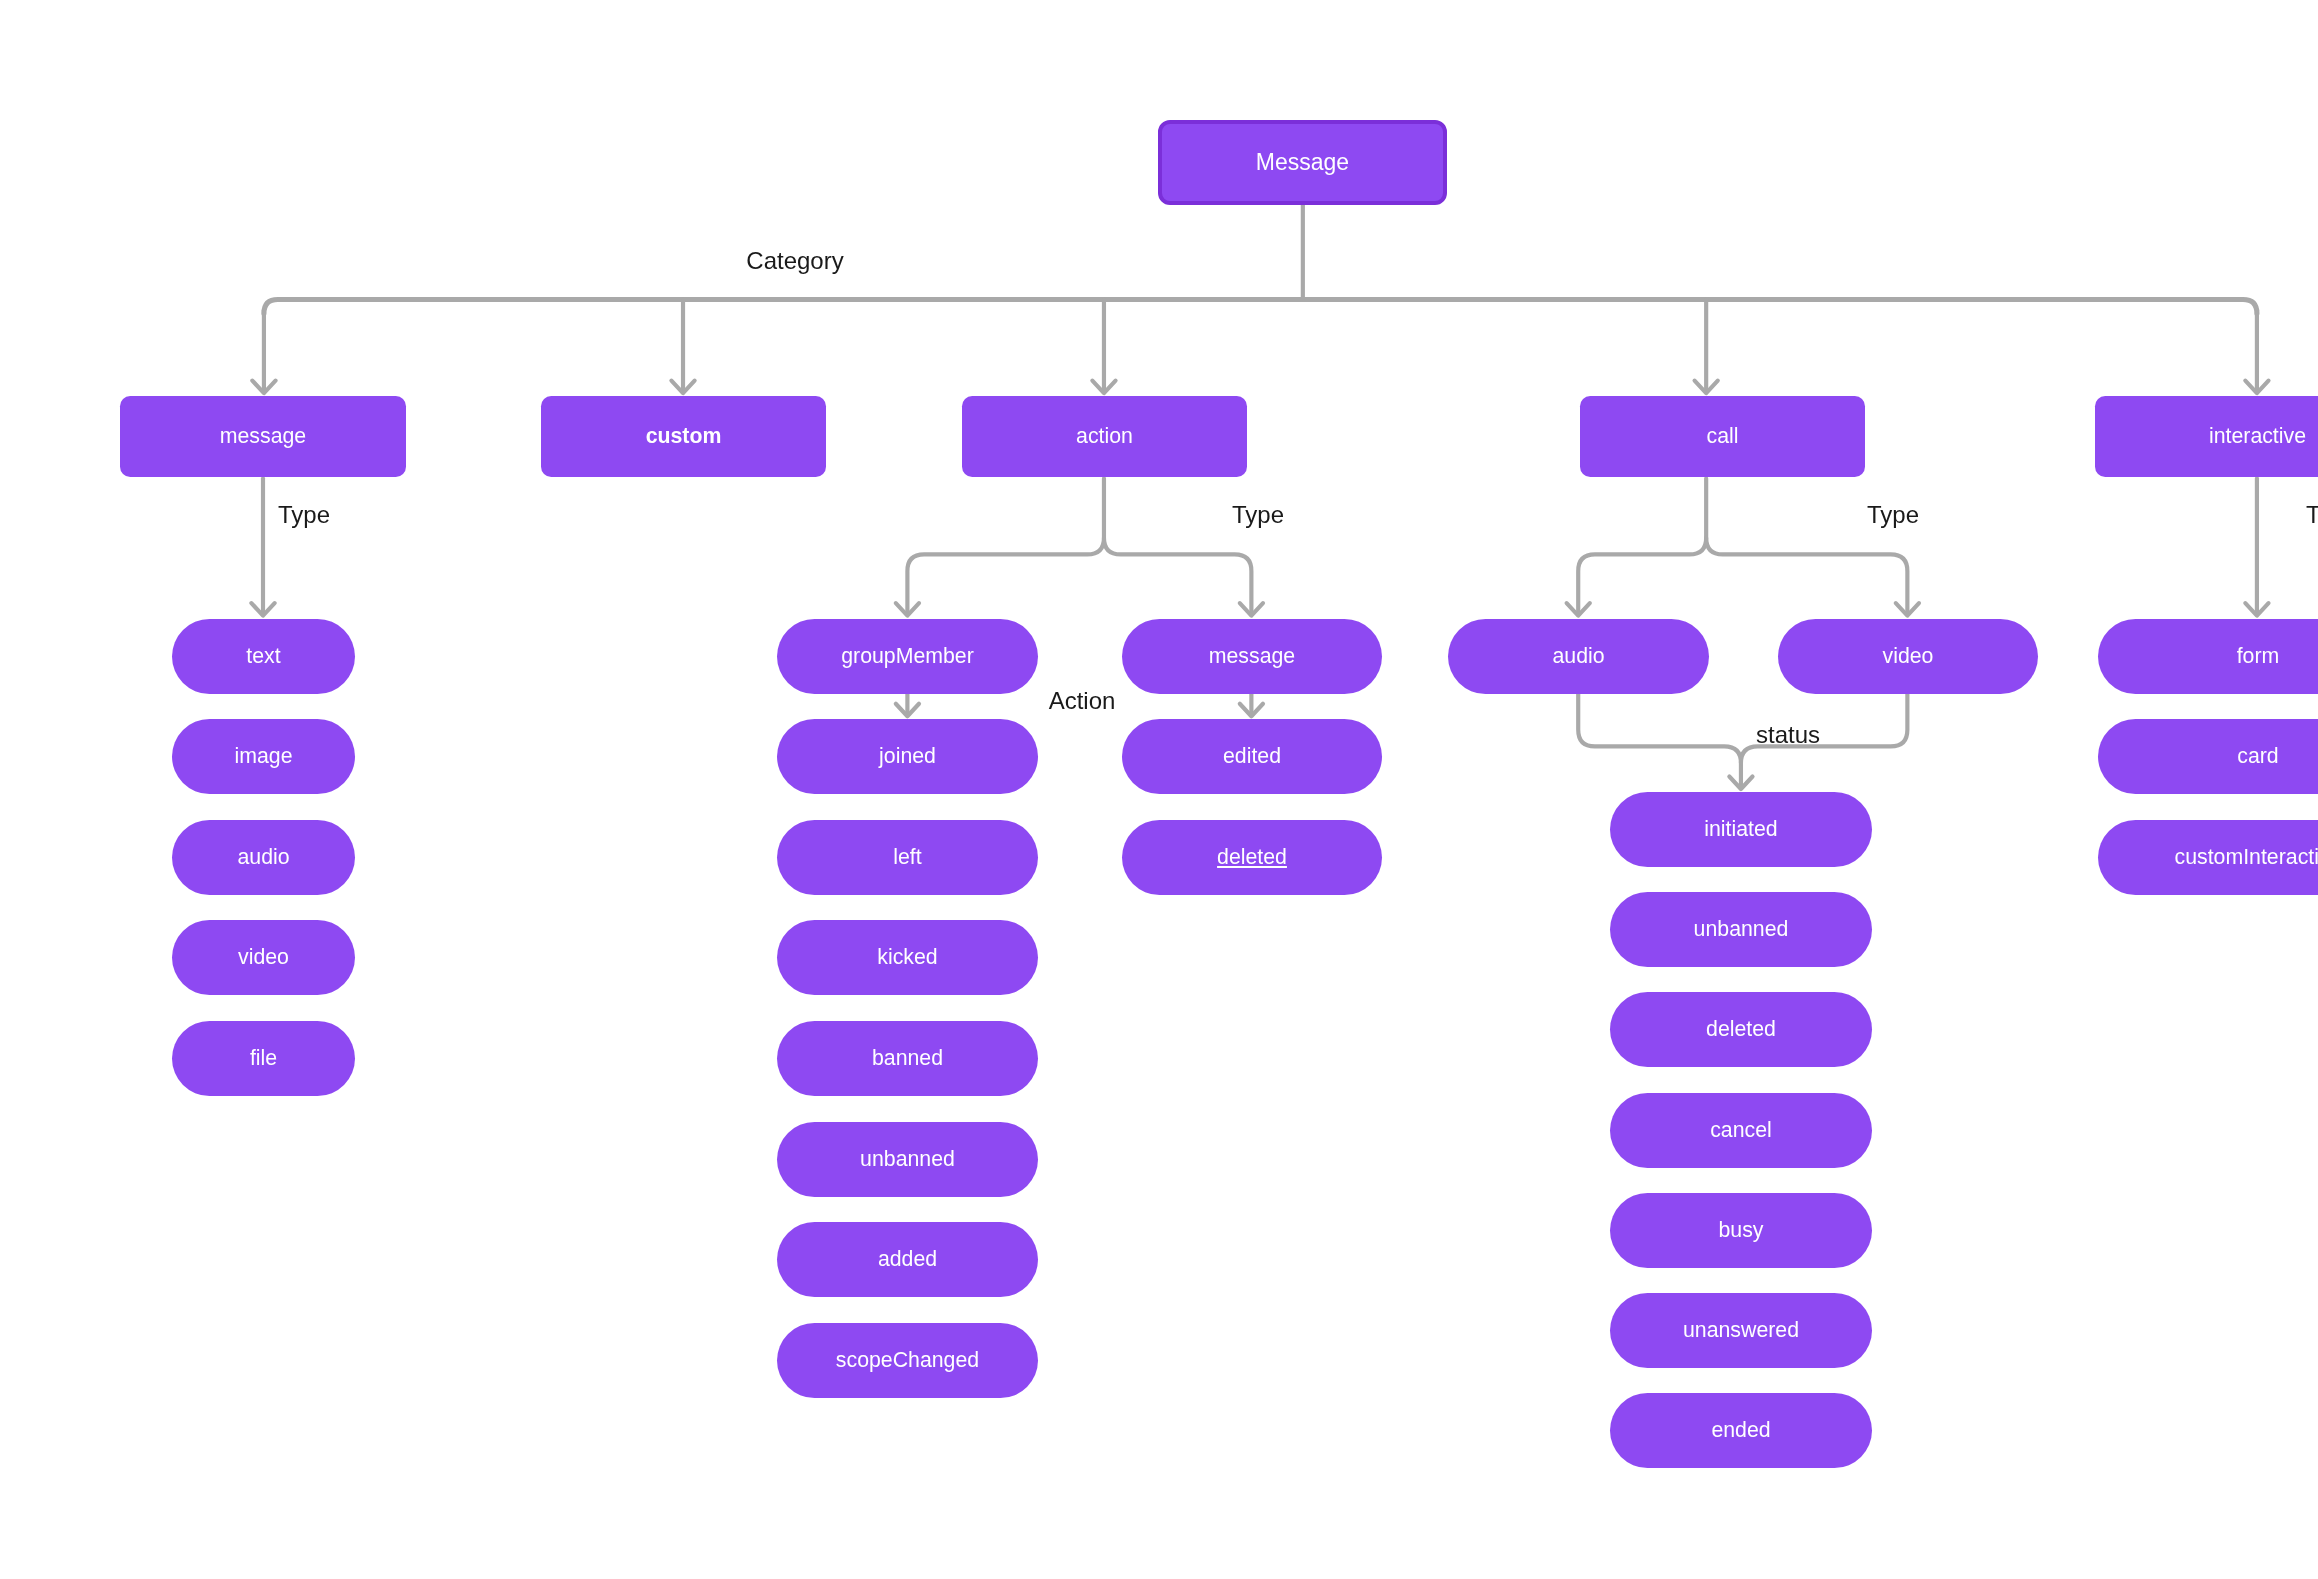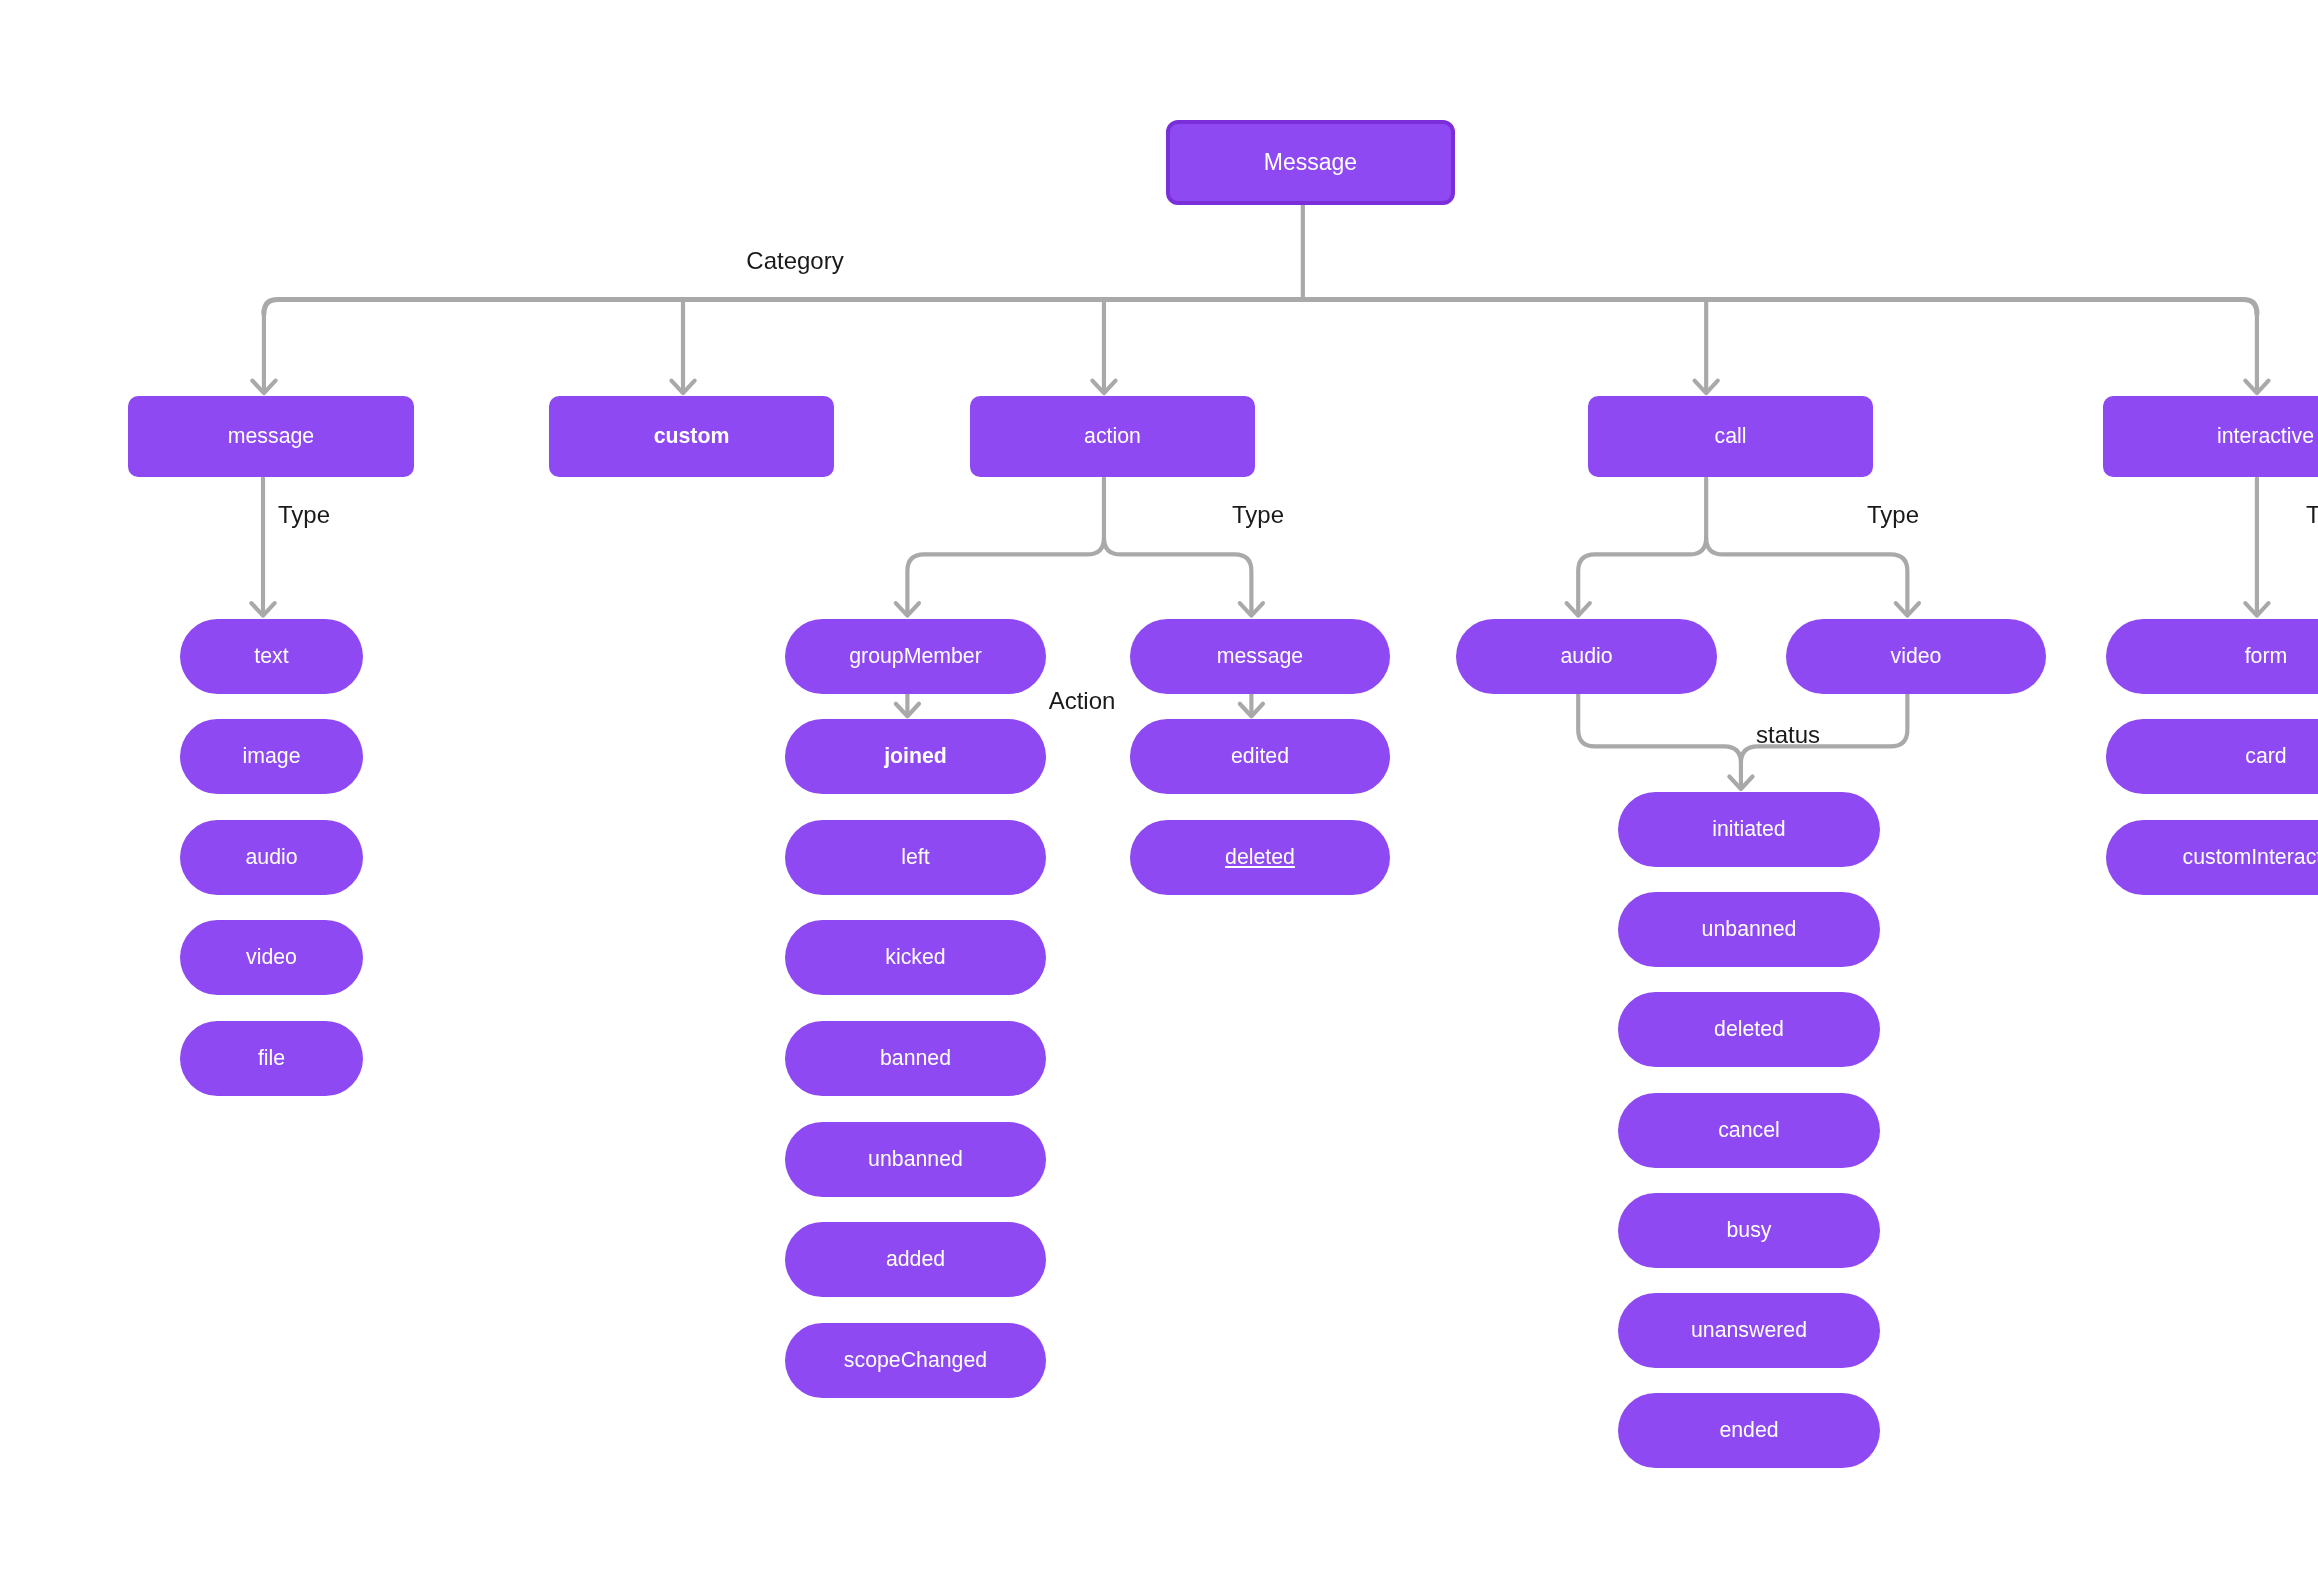--- a/index.html
+++ b/index.html
@@ -39,21 +39,20 @@
     box-sizing: border-box;
     display: flex;
     align-items: center;
     justify-content: center;
     background: var(--node-fill, #8E49F2);
     color: var(--node-text, #FFFFFF);
     font-size: 21.3px;
     line-height: 1;
     white-space: nowrap;
     cursor: default;
-    margin-left: 8px;
   }
   .node.box {
     border-radius: 10.2px;
     font-size: 21.3px;
   }
   .node.root {
     border-radius: 12px;
     border: 4.6px solid var(--root-border, #7B2FD9);
     font-size: 23px;
   }
@@ -163,21 +162,21 @@
       </div>
       <div class="node pill" style="left: 172px; top: 1021px; width: 183px; height: 75px;">
         <span>file</span>
       </div>
       <div class="node pill" style="left: 777px; top: 619px; width: 261px; height: 75px;">
         <span>groupMember</span>
       </div>
       <div class="node pill" style="left: 1122px; top: 619px; width: 260px; height: 75px;">
         <span>message</span>
       </div>
-      <div class="node pill" style="left: 777px; top: 719px; width: 261px; height: 75px; font-weight: bold;">
+      <div class="node pill" style="left: 777px; top: 719px; width: 261px; height: 75px;">
         <span>joined</span>
       </div>
       <div class="node pill" style="left: 777px; top: 820px; width: 261px; height: 75px;">
         <span>left</span>
       </div>
       <div class="node pill" style="left: 777px; top: 920px; width: 261px; height: 75px;">
         <span>kicked</span>
       </div>
       <div class="node pill" style="left: 777px; top: 1021px; width: 261px; height: 75px;">
         <span>banned</span>

